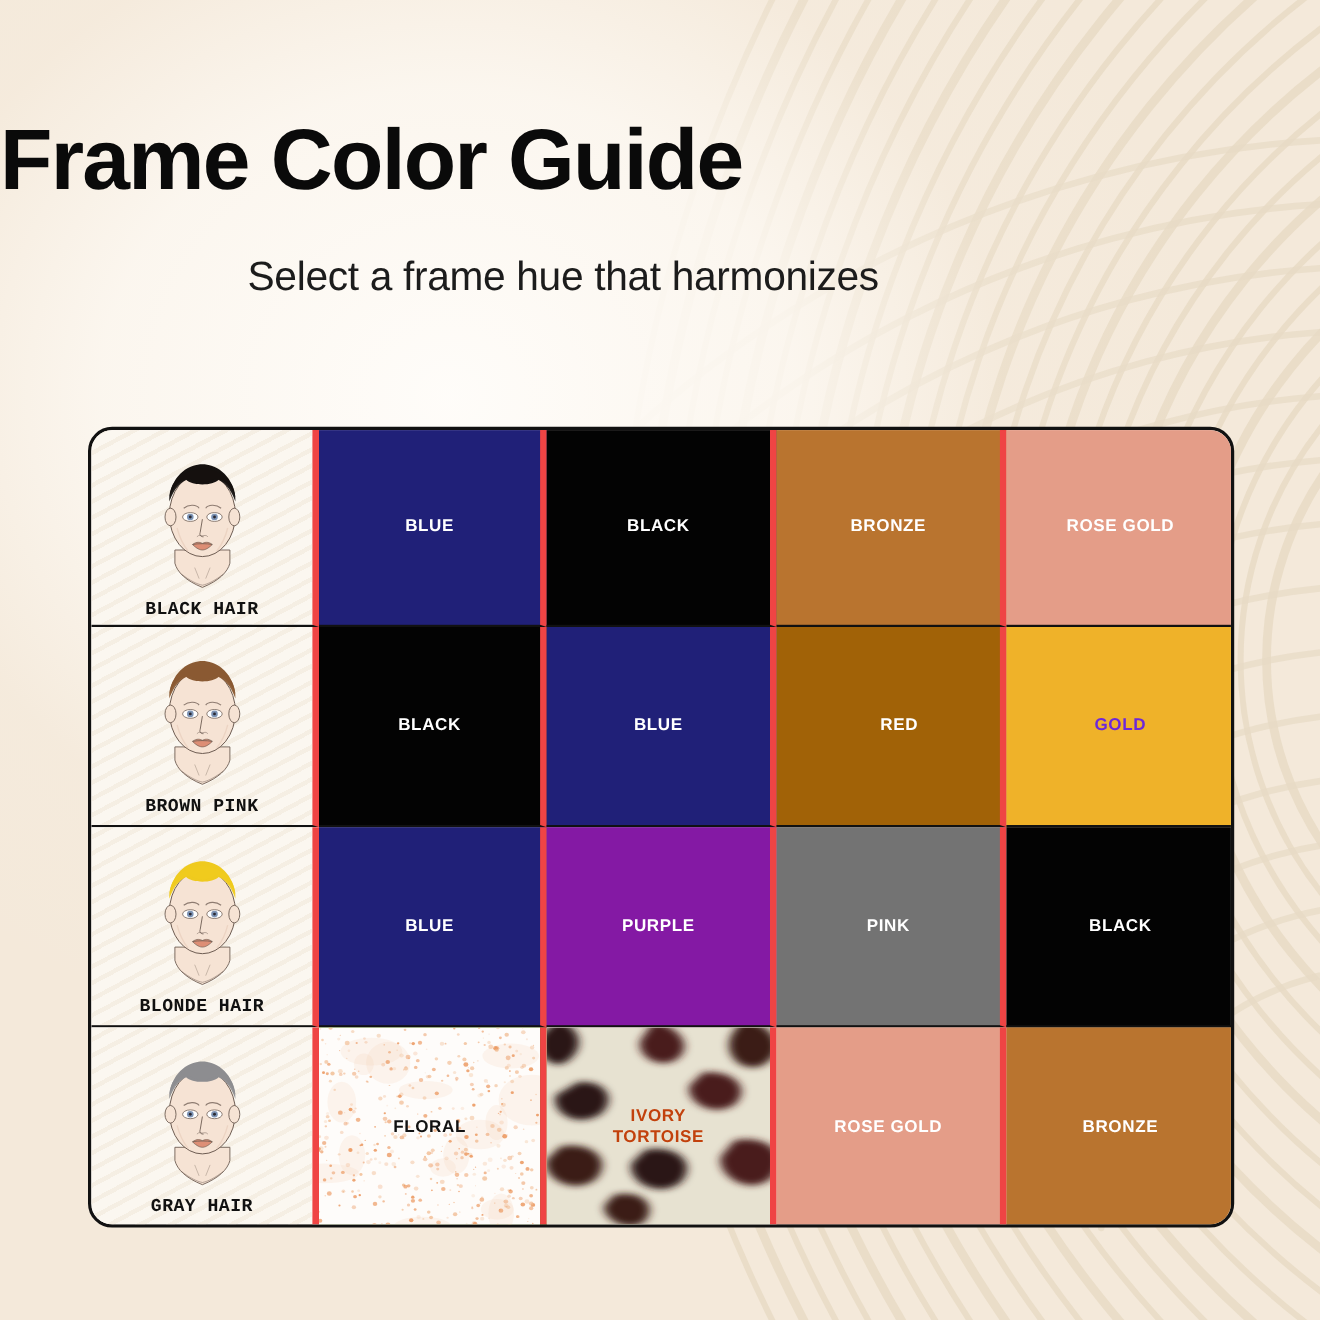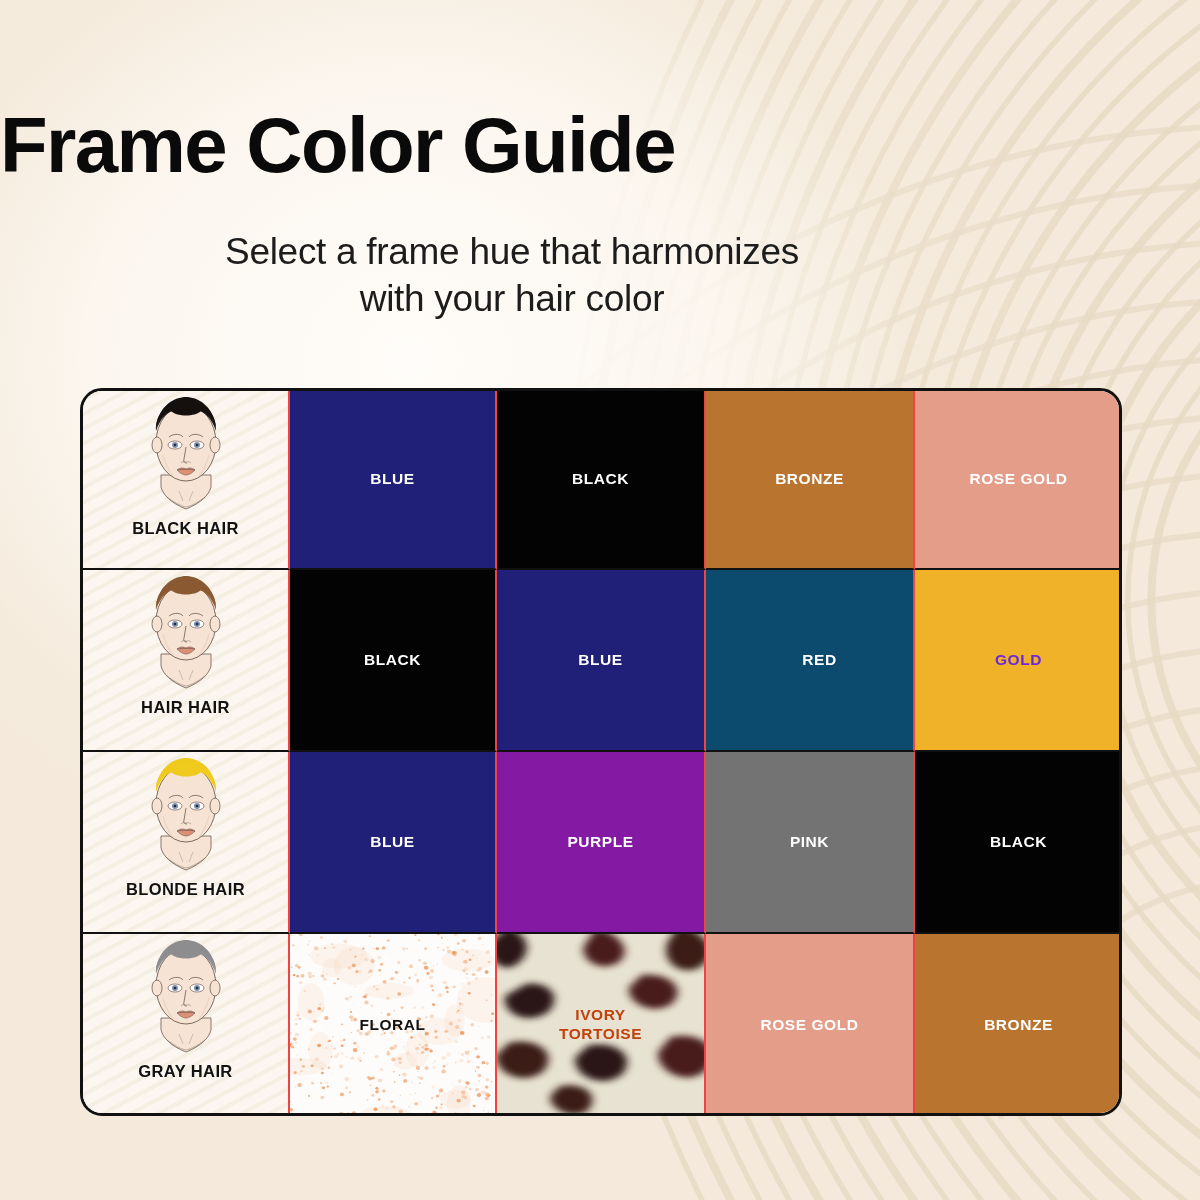--- a/index.html
+++ b/index.html
@@ -49,39 +49,40 @@
     background:#FAF6EF;
     display:grid;
     grid-template-columns: 207px 207px 209px 209px 207px;
     grid-template-rows: 179px 182px 182px 182px;
   }
 
   .cell {
     position:relative;
     display:flex; align-items:center; justify-content:center;
     overflow:hidden;
-    border-right:2px solid #ef4444;
+    border-right:6px solid #ef4444;
     border-bottom:2px solid #111111;
   }
   .cell.lastcol { border-right:none; }
   .cell.lastrow { border-bottom:none; }
 
   .swatch-label {
     position:relative; z-index:2;
     font-size:15.5px; font-weight:bold; letter-spacing:0.55px;
     text-align:center; line-height:1.22;
     white-space:pre-line;
   }
 
   
   .face-cell {
     background:#FBF7F0;
     flex-direction:column;
     justify-content:flex-start;
-    padding-top:0;
+    padding-top:25px;
+    font-family:Liberation Mono, monospace;
   }
   .face-cell .diagstripes {
     position:absolute; inset:0; z-index:0;
     background: repeating-linear-gradient(-28deg,
       rgba(234,222,203,0) 0px, rgba(234,222,203,0) 9px,
       rgba(232,219,198,0.55) 9px, rgba(232,219,198,0.55) 13px);
     opacity:0.55;
   }
   .face-art { position:relative; z-index:1; width:150px; height:124px; }
   .face-name {
@@ -150,21 +151,20 @@
     </g>
 </svg>
 <div id="bg-wash"></div>
 
 <div class="page">
 
   <div class="title">Frame Color Guide</div>
 
   <div class="subtitle">
     <span class="sline">Select a frame hue that harmonizes</span>
-    <span class="sline">with your hair color</span>
   </div>
 
   <div class="grid-card" id="grid-card" style="border-color: rgb(17, 17, 17); background: rgb(250, 246, 239);">
       <div class="cell face-cell">
         <div class="diagstripes"></div>
         <div class="face-art">
   <svg viewBox="0 0 150 124">
     <g>
       <path d="M75 118 C 60 112, 52 104, 50 96 L 50 84 L 100 84 L 100 96 C 98 104, 90 112, 75 118 Z" fill="#F6E3D4" stroke="#6B5A50" stroke-width="0.8"></path>
       <path d="M56 106 C 64 112, 70 115, 75 116 C 80 115, 86 112, 94 106" fill="none" stroke="#6B5A50" stroke-width="0.7" opacity="0.6"></path>
@@ -232,29 +232,29 @@
       <circle cx="86" cy="54" r="1.3" fill="#2A2A33"></circle>
       <path d="M75 56 L 73 68 C 72 71, 74 72, 76 72" fill="none" stroke="#6B5A50" stroke-width="0.8"></path>
       <path d="M70 72 C 72 70, 73 71, 75 71 C 77 71, 78 70, 80 72" fill="none" stroke="#6B5A50" stroke-width="0.6" opacity="0.7"></path>
       <path d="M66 79 C 70 76, 73 77, 75 78 C 77 77, 80 76, 84 79
                C 80 83, 77 84, 75 84 C 73 84, 70 83, 66 79 Z" fill="#DD8E75" stroke="#6B5A50" stroke-width="0.6"></path>
       <path d="M66 79 C 71 78, 79 78, 84 79" fill="none" stroke="#6B5A50" stroke-width="0.7"></path>
       <path d="M52 64 C 54 72, 58 80, 62 85" fill="none" stroke="#EAD0BE" stroke-width="1.2" opacity="0.8"></path>
       <path d="M98 64 C 96 72, 92 80, 88 85" fill="none" stroke="#EAD0BE" stroke-width="1.2" opacity="0.8"></path>
     </g>
   </svg></div>
-        <div class="face-name">HAIR HAIR</div>
+        <div class="face-name">BROWN PINK</div>
       </div>
       <div class="cell" style="background: rgb(3, 3, 3);">
         <div class="swatch-label" style="color: rgb(255, 255, 255);">BLACK</div>
       </div>
       <div class="cell" style="background: rgb(32, 32, 120);">
         <div class="swatch-label" style="color: rgb(255, 255, 255);">BLUE</div>
       </div>
-      <div class="cell" style="background: #0c4a6e; padding-left: 20px;">
+      <div class="cell" style="background: #a16207; padding-left: 20px;">
         <div class="swatch-label" style="color: rgb(255, 255, 255);">RED</div>
       </div>
       <div class="cell lastcol" style="background: rgb(239, 178, 41);">
         <div class="swatch-label" style="color: #6d28d9;">GOLD</div>
       </div>
       <div class="cell face-cell">
         <div class="diagstripes"></div>
         <div class="face-art">
   <svg viewBox="0 0 150 124">
     <g>

